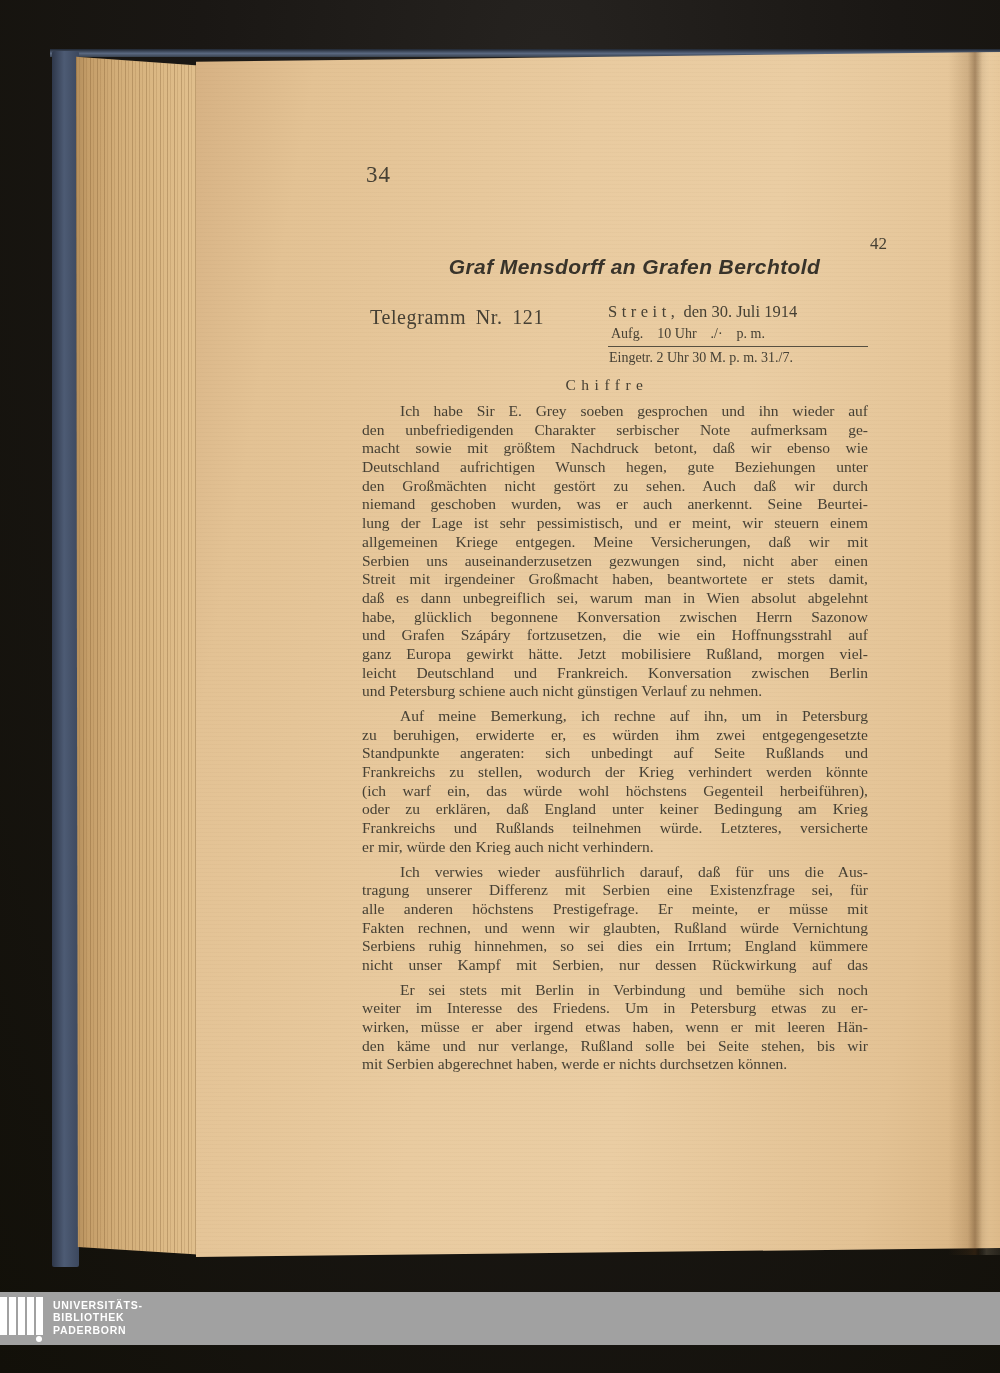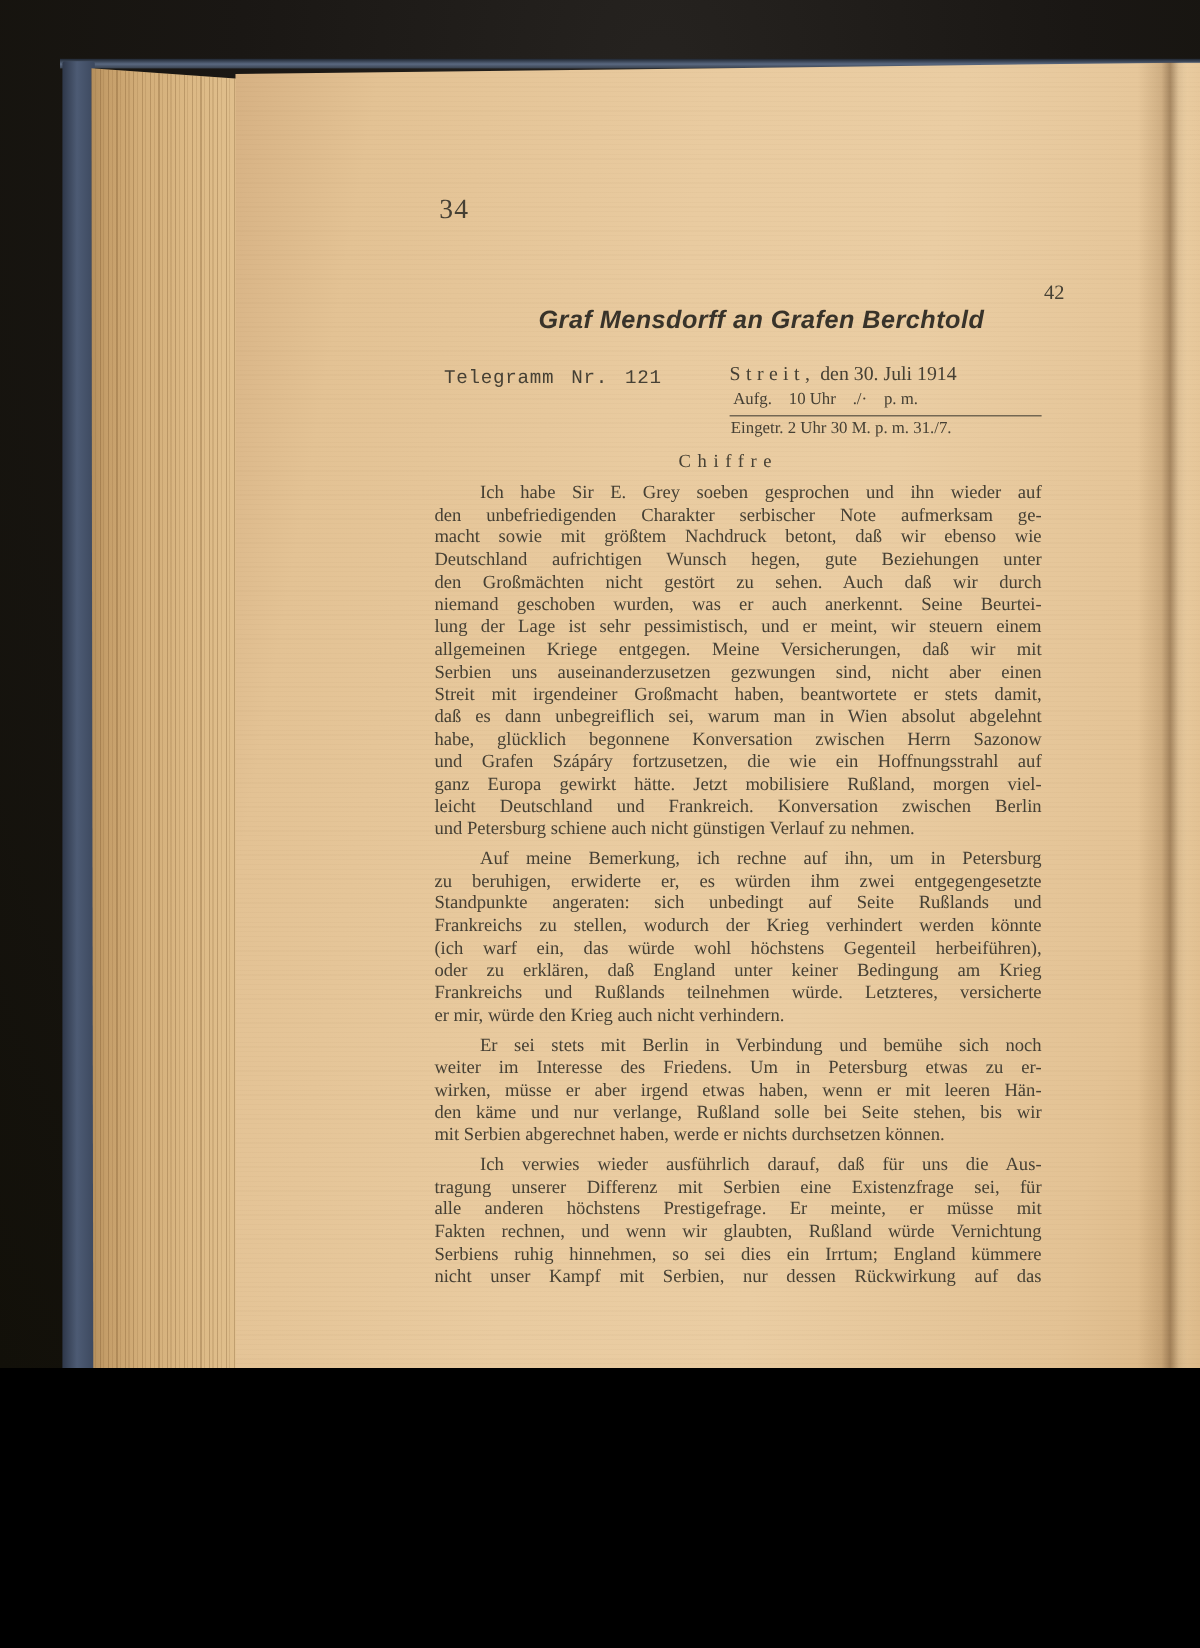--- a/index.html
+++ b/index.html
@@ -1,19 +1,19 @@
 <!DOCTYPE html>
 <html><head>
 <meta charset="utf-8">
 <style>
   html, body { margin: 0; padding: 0; background: #000; }
   .stage {
     position: relative;
     width: 1000px;
-    height: 1140px;
+    height: 1373px;
     overflow: hidden;
     background:
       radial-gradient(ellipse at 55% 8%, #262320 0%, #1a1714 45%, #121009 100%);
     font-family: "Liberation Serif", serif;
   }
 
   
   .cover-top-strip {
     position: absolute; left: 50px; top: 49px; width: 950px; height: 8px;
     background: linear-gradient(180deg, #1f2631 0%, #5a6880 55%, #39424f 100%);
@@ -62,21 +62,21 @@
 
   
   .print { color: #464034; z-index: 6; position: absolute; }
   .folio { left: 366px; top: 162px; font-size: 23px; letter-spacing: 1px; }
   .doc-number { left: 382px; top: 234px; width: 505px; text-align: right; font-size: 17px; }
   .doc-heading {
     left: 382px; top: 255px; width: 505px; text-align: center;
     font-family: "Liberation Sans", sans-serif; font-weight: 700;
     font-size: 21px; color: #38332a; letter-spacing: 0.4px; font-style: italic;
   }
-  .telegram-no { left: 370px; top: 306px; font-size: 16px; letter-spacing: 0.6px; word-spacing: 4px; font-family: Liberation Mono, monospace; }
+  .telegram-no { left: 370px; top: 306px; font-size: 20px; letter-spacing: 0.6px; word-spacing: 4px; }
   .date-block { left: 608px; top: 302px; width: 260px; }
   .dateline { font-size: 16.5px; white-space: pre; }
   .dateline .spread { letter-spacing: 4.5px; }
   .dispatch-note {
     font-size: 14px; white-space: pre; padding: 4px 0 4px 3px;
     border-bottom: 1.6px solid #564f40;
   }
   .received-note { font-size: 14px; white-space: pre; padding: 3px 0 0 1px; }
   .cipher { left: 362px; top: 376px; width: 490px; text-align: center; font-size: 15.5px; letter-spacing: 5.5px; }
 
@@ -156,33 +156,33 @@
         <div class="line indent">Auf meine Bemerkung, ich rechne auf ihn, um in Petersburg</div>
         <div class="line">zu beruhigen, erwiderte er, es würden ihm zwei entgegengesetzte</div>
         <div class="line">Standpunkte angeraten: sich unbedingt auf Seite Rußlands und</div>
         <div class="line">Frankreichs zu stellen, wodurch der Krieg verhindert werden könnte</div>
         <div class="line">(ich warf ein, das würde wohl höchstens Gegenteil herbeiführen),</div>
         <div class="line">oder zu erklären, daß England unter keiner Bedingung am Krieg</div>
         <div class="line">Frankreichs und Rußlands teilnehmen würde.  Letzteres, versicherte</div>
         <div class="line last">er mir, würde den Krieg auch nicht verhindern.</div>
       </div>
       <div class="para">
-        <div class="line indent">Er sei stets mit Berlin in Verbindung und bemühe sich noch</div>
-        <div class="line">weiter im Interesse des Friedens.  Um in Petersburg etwas zu er-</div>
-        <div class="line">wirken, müsse er aber irgend etwas haben, wenn er mit leeren Hän-</div>
-        <div class="line">den käme und nur verlange, Rußland solle bei Seite stehen, bis wir</div>
-        <div class="line last">mit Serbien abgerechnet haben, werde er nichts durchsetzen können.</div>
-      </div>
-      <div class="para">
         <div class="line indent">Ich verwies wieder ausführlich darauf, daß für uns die Aus-</div>
         <div class="line">tragung unserer Differenz mit Serbien eine Existenzfrage sei, für</div>
         <div class="line">alle anderen höchstens Prestigefrage.  Er meinte, er müsse mit</div>
         <div class="line">Fakten rechnen, und wenn wir glaubten, Rußland würde Vernichtung</div>
         <div class="line">Serbiens ruhig hinnehmen, so sei dies ein Irrtum; England kümmere</div>
         <div class="line">nicht unser Kampf mit Serbien, nur dessen Rückwirkung auf das</div>
+      </div>
+      <div class="para">
+        <div class="line indent">Er sei stets mit Berlin in Verbindung und bemühe sich noch</div>
+        <div class="line">weiter im Interesse des Friedens.  Um in Petersburg etwas zu er-</div>
+        <div class="line">wirken, müsse er aber irgend etwas haben, wenn er mit leeren Hän-</div>
+        <div class="line">den käme und nur verlange, Rußland solle bei Seite stehen, bis wir</div>
+        <div class="line last">mit Serbien abgerechnet haben, werde er nichts durchsetzen können.</div>
       </div>
     </div>
 
   <div class="watermark-band">
     <div class="logo">
       <div class="logo-bar" style="left:0"></div>
       <div class="logo-bar" style="left:9px"></div>
       <div class="logo-bar" style="left:18px"></div>
       <div class="logo-bar" style="left:27px"></div>
       <div class="logo-bar" style="left:36px"></div>

